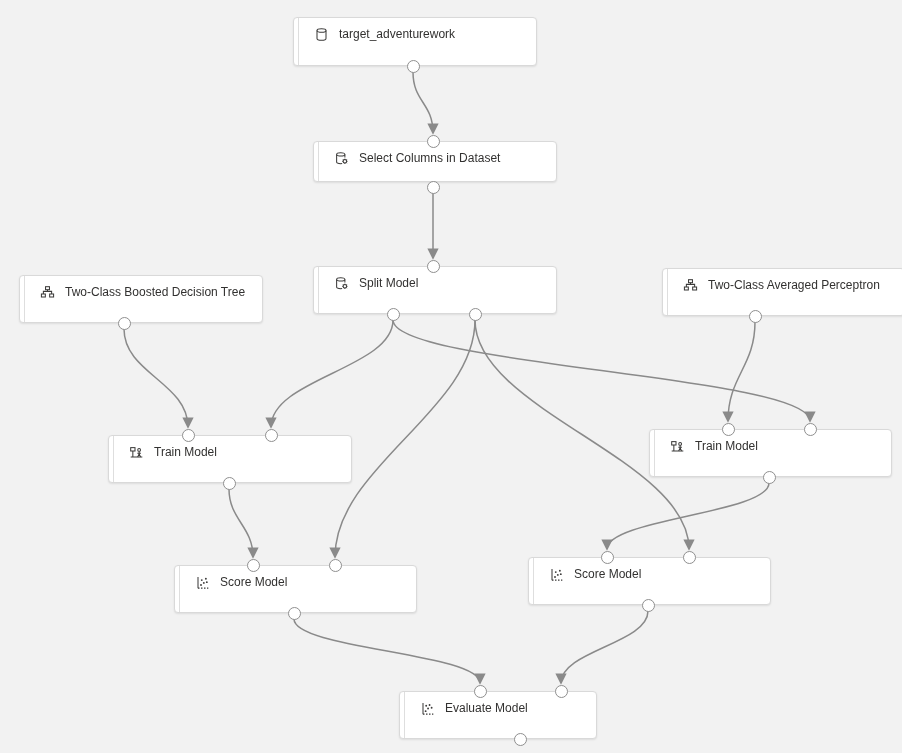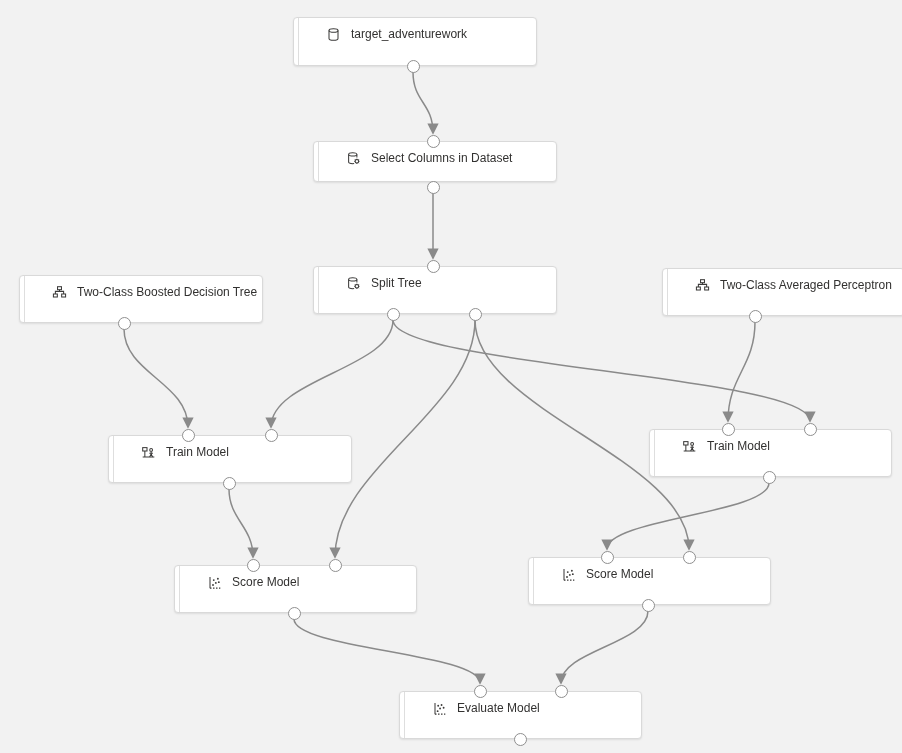--- a/index.html
+++ b/index.html
@@ -35,21 +35,21 @@
     content: "";
     position: absolute;
     left: 4px; top: 0; bottom: 0;
     width: 1px;
     background: #dedede;
   }
   .node-header {
     display: flex;
     align-items: center;
     height: 32px;
-    padding-left: 32px;
+    padding-left: 20px;
   }
   .node-icon {
     width: 15px;
     height: 15px;
     flex: 0 0 15px;
     margin-right: 10px;
     display: inline-block;
   }
   .node-icon svg { width: 15px; height: 15px; display: block; }
   .node-label {
@@ -130,21 +130,21 @@
               <ellipse cx="7.2" cy="3.6" rx="4.4" ry="1.7"></ellipse>
               <path d="M2.8 3.6v8.2c0 .95 1.95 1.7 4.4 1.7.45 0 .9-.03 1.3-.08"></path>
               <path d="M11.6 3.6v3.2"></path>
               <circle cx="11.6" cy="11" r="3.4" fill="#ffffff" stroke="none"></circle>
               <circle cx="11.6" cy="11" r="1.9"></circle>
               <g stroke-width="1">
                 <path d="M11.6 8.2v1.1M11.6 12.7v1.1M8.8 11h1.1M13.3 11h1.1M9.6 9l.8.8M12.8 12.2l.8.8M13.6 9l-.8.8M10.4 12.2l-.8.8"></path>
               </g>
             </svg>
           </span>
-          <span class="node-label">Split Tree</span>
+          <span class="node-label">Split Model</span>
         </div>
       </div>
       <div class="port" style="left: 426.5px; top: 259.5px;"></div>
       <div class="port" style="left: 386.5px; top: 307.5px;"></div>
       <div class="port" style="left: 468.5px; top: 307.5px;"></div>
       <div class="node" style="left: 19px; top: 275px; width: 244px; height: 48px;">
         <div class="node-header">
           <span class="node-icon">
             <svg viewBox="0 0 16 16" fill="none" stroke="#3b3a39" stroke-width="1.1">
               <rect x="5.9" y="1.8" width="4.2" height="3.2"></rect>
@@ -238,21 +238,21 @@
                 <circle cx="6.4" cy="10.6" r="1"></circle>
               </g>
             </svg>
           </span>
           <span class="node-label">Score Model</span>
         </div>
       </div>
       <div class="port" style="left: 600.5px; top: 550.5px;"></div>
       <div class="port" style="left: 682.5px; top: 550.5px;"></div>
       <div class="port" style="left: 641.5px; top: 598.5px;"></div>
-      <div class="node" style="left: 399px; top: 691px; width: 243px; height: 48px;">
+      <div class="node" style="left: 399px; top: 691px; width: 198px; height: 48px;">
         <div class="node-header">
           <span class="node-icon">
             <svg viewBox="0 0 16 16" fill="none" stroke="#3b3a39" stroke-width="1.1">
               <path d="M3.2 2v12"></path>
               <path d="M3.2 14h11" stroke-dasharray="1.6 1.6"></path>
               <g fill="#3b3a39" stroke="none">
                 <circle cx="6.6" cy="5" r="1"></circle>
                 <circle cx="10.2" cy="4.2" r="1"></circle>
                 <circle cx="8.6" cy="8" r="1"></circle>
                 <circle cx="12.4" cy="7.2" r="1"></circle>

